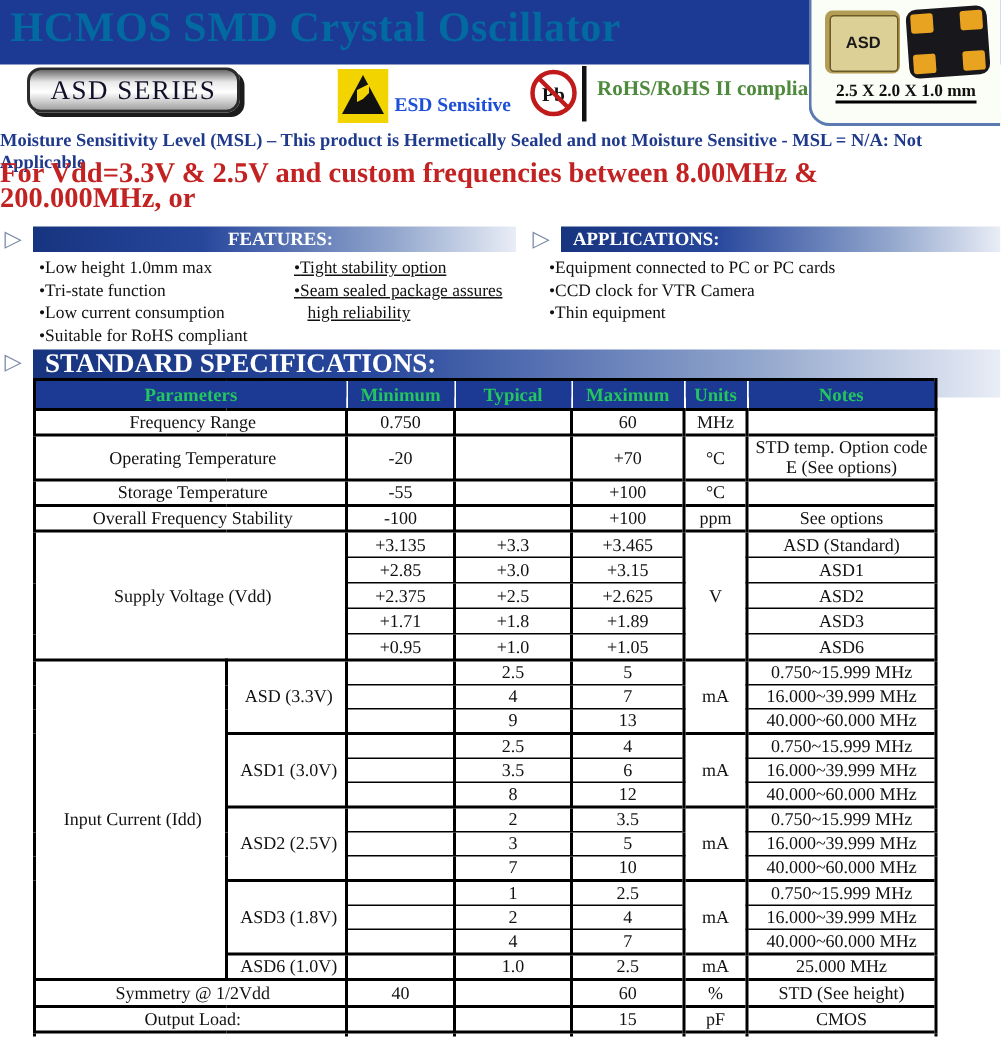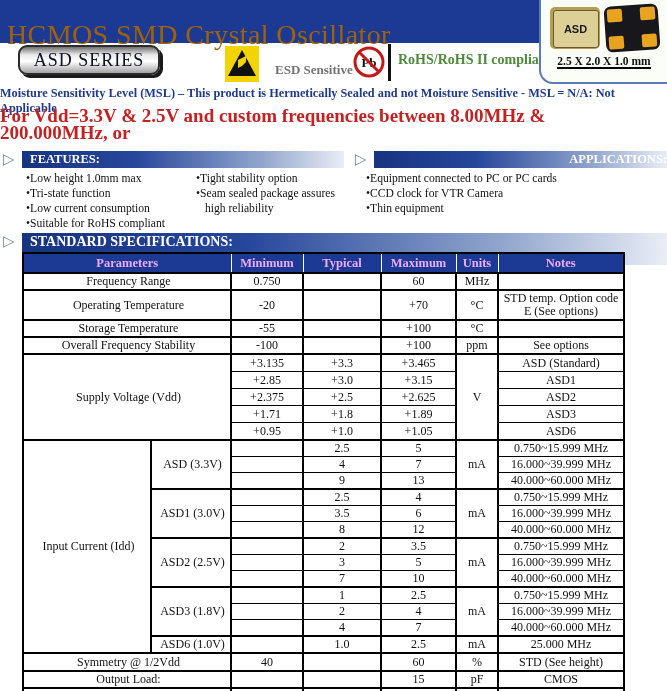--- a/index.html
+++ b/index.html
@@ -2,69 +2,69 @@
 <html><head>
 <meta charset="utf-8">
 <style>
   html,body{margin:0;padding:0;}
   body{
     width:667px;height:691px;position:relative;overflow:hidden;
     background:#ffffff;font-family:"Liberation Serif",serif;color:#111;
   }
   
   .top-band{position:absolute;left:0;top:0;width:667px;height:43px;background:#1c3a94;}
-  .page-title{position:absolute;left:7px;top:3px;color:#a16207;font-weight:normal;font-size:28px;letter-spacing:.4px;white-space:nowrap;margin-top:16px;}
+  .page-title{position:absolute;left:7px;top:3px;color:#0369a1;font-weight:bold;font-size:28px;letter-spacing:.4px;white-space:nowrap;}
   .pkg-box{position:absolute;right:0;top:0;width:128px;height:84px;background:#fbfdf7;
     border-left:2px solid #5b7ab2;border-bottom:2px solid #5b7ab2;border-bottom-left-radius:14px;
     z-index:5;display:flex;flex-direction:column;align-items:center;box-sizing:border-box;}
   .pkg-imgs{display:flex;gap:5px;margin-top:5px;align-items:center;}
   .pkg-top{width:50px;height:42px;background:#b49e56;border-radius:5px;padding:3px;box-sizing:border-box;}
   .pkg-top-inner{width:100%;height:100%;background:#ddd097;border:1px solid #6b5a28;border-radius:3px;
     display:flex;align-items:center;justify-content:center;
     font-family:"Liberation Sans",sans-serif;font-weight:bold;font-size:11px;color:#1a1a1a;}
   .pkg-bottom{width:54px;height:46px;background:#17171c;border-radius:7px;position:relative;transform:rotate(-4deg);}
   .pad{position:absolute;width:15px;height:13px;background:#e8a321;border-radius:2px;}
   .pad.tl{left:3px;top:3px;} .pad.tr{right:3px;top:3px;} .pad.bl{left:3px;bottom:3px;} .pad.br{right:3px;bottom:3px;}
   .pkg-size{margin-top:4px;font-weight:bold;font-size:11.5px;border-bottom:2px solid #000;white-space:nowrap;}
   
   .series-badge{position:absolute;left:18px;top:45px;width:138px;height:26px;
     background:linear-gradient(180deg,#6f6f6f 0%,#e9e9e9 30%,#ffffff 55%,#a3a3a3 100%);
     border:2px solid #2b2b2b;border-radius:9px;box-shadow:3px 3px 0 #1b1b1b;
     display:flex;align-items:center;justify-content:center;font-size:18px;color:#101028;letter-spacing:1px;}
   .esd-icon{position:absolute;left:225px;top:46px;}
-  .esd-label{position:absolute;left:275px;top:62px;color:#737373;font-weight:bold;font-size:13px;}
+  .esd-label{position:absolute;left:263px;top:62px;color:#1d4ed8;font-weight:bold;font-size:13px;}
   .pb-icon{position:absolute;left:352px;top:45px;}
   .vbar{position:absolute;left:388px;top:44px;width:3px;height:37px;background:#111;}
   .rohs-label{position:absolute;left:398px;top:52px;color:#4e8a3c;font-weight:bold;font-size:14px;}
   
   .msl{position:absolute;left:0;top:86px;width:667px;text-align:left;color:#1f3a8c;font-weight:bold;font-size:12.3px;}
   .notice{position:absolute;left:0;top:107px;width:561px;text-align:left;color:#c32222;font-weight:bold;font-size:19px;line-height:17px;}
   .notice .link{color:#1f4fbf;text-decoration:underline;cursor:pointer;}
   
   .bar{position:absolute;height:17px;box-sizing:border-box;
     background:linear-gradient(90deg,#17347f 0%,#27479c 35%,#93a7cd 75%,#e9edf6 100%);
     color:#fff;font-weight:bold;font-size:12.5px;line-height:17px;padding-left:8px;white-space:nowrap;}
-  #features-bar{left:22px;top:151px;width:322px;}
-  #applications-bar{left:374px;top:151px;width:293px;text-align:right;}
-  #specs-bar{left:22px;top:233px;width:645px;height:32px;font-size:14px;line-height:18px;}
+  #features-bar{left:22px;top:151px;width:322px;text-align:center;}
+  #applications-bar{left:374px;top:151px;width:293px;}
+  #specs-bar{left:22px;top:233px;width:645px;height:32px;font-size:18px;line-height:18px;}
   .tri{position:absolute;color:#7d8aa6;font-size:15px;font-family:"DejaVu Sans",sans-serif;}
   #tri-feat{left:3px;top:150px;} #tri-apps{left:355px;top:150px;} #tri-spec{left:3px;top:232px;}
   
   .list{position:absolute;top:171px;font-size:11.6px;line-height:15px;color:#111;}
   .item{padding-left:9px;text-indent:-9px;}
   .item::before{content:"\2022 ";}
-  #feat-col1{left:26px;width:170px;} #feat-col2{left:196px;width:158px;} #apps-list{left:366px;width:300px;}
+  #feat-col1{left:26px;width:170px;} #feat-col2{left:196px;width:158px;text-decoration:underline;} #apps-list{left:366px;width:300px;}
   
   .spec-table-wrap{position:absolute;left:22px;top:252px;}
   table{border-collapse:collapse;table-layout:fixed;width:601px;font-size:12px;border:2px solid #000;}
   td{border-left:2px solid #000;border-right:2px solid #000;border-top:1px solid #000;border-bottom:1px solid #000;
      text-align:center;padding:0 2px;height:15px;line-height:13px;overflow:hidden;}
   tr.gt td{border-top:2px solid #000;}
   tr.h16 td{height:16px;} tr.h17 td{height:17px;} tr.h28 td{height:28px;}
-  tr.hdr td{background:#1c3a94;color:#f0abfc;font-weight:bold;font-size:12.5px;height:18px;
+  tr.hdr td{background:#1c3a94;color:#22c55e;font-weight:bold;font-size:12.5px;height:18px;
      border-left:1px solid #fff;border-right:1px solid #fff;border-bottom:2px solid #000;}
   tr.hdr td:first-child{border-left:2px solid #000;} tr.hdr td:last-child{border-right:2px solid #000;}
   .pl{text-align:center;padding-left:5px;}
 </style>
 </head>
 <body>
 
 <div class="top-band"></div>
 <div class="page-title">HCMOS SMD Crystal Oscillator</div>
 

